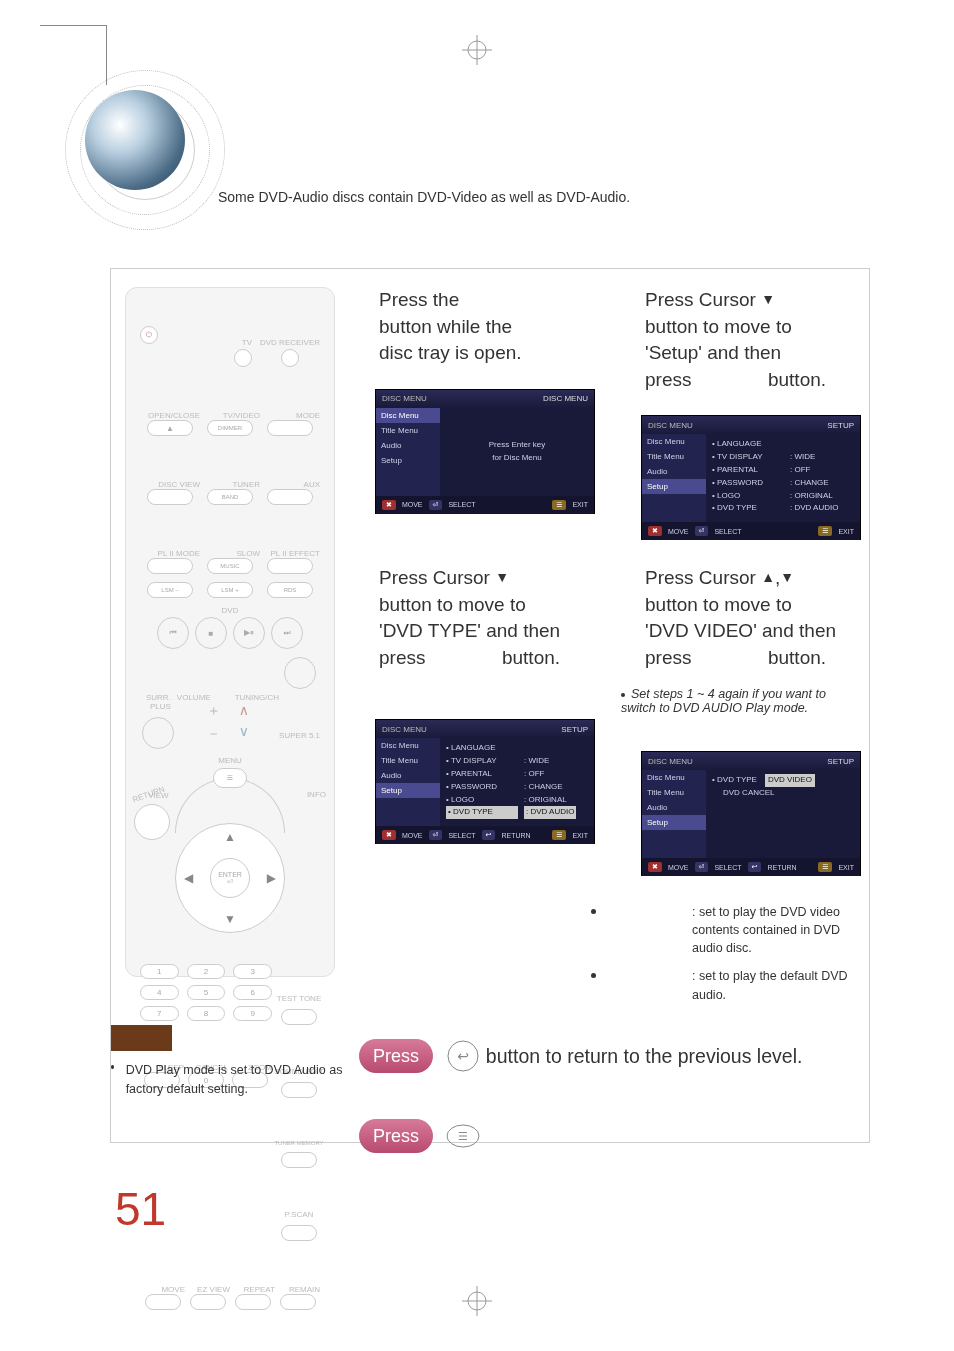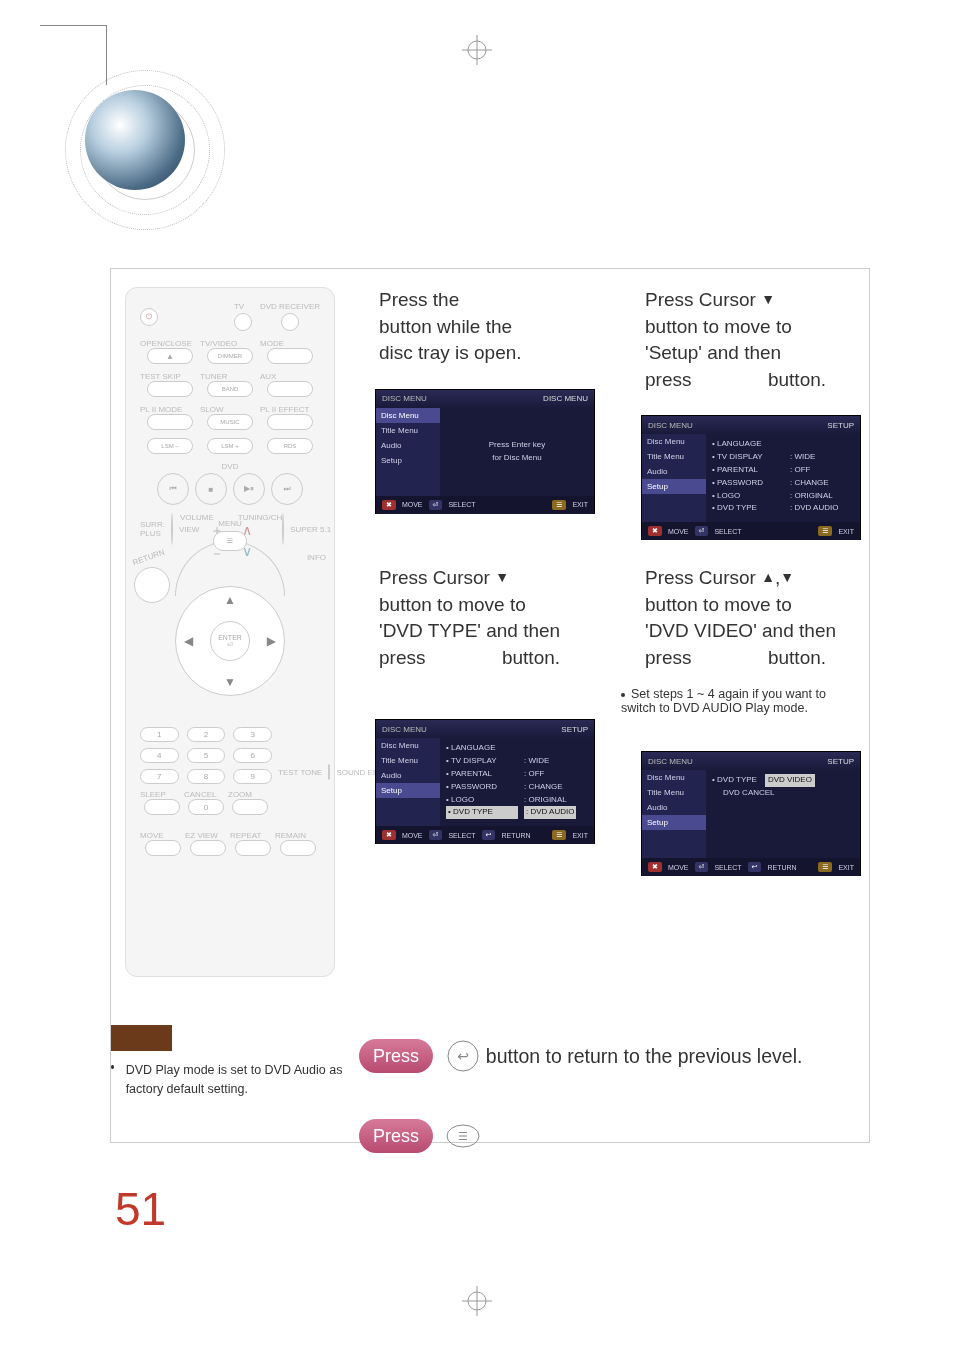--- a/index.html
+++ b/index.html
@@ -55,21 +55,21 @@
     width:210px; height:690px;
     background:#f5f5f5;
     border:1px solid #e0e0e0;
     border-radius:12px;
     padding:14px 14px 18px 14px;
   }
   .remote .row { display:flex; justify-content:space-between; align-items:center; margin-bottom:8px; font-size:8px; color:#aaa; }
   .remote .rc-btn { border:1px solid #ccc; border-radius:10px; background:#fff; height:16px; }
   .remote .circ { width:18px; height:18px; border:1px solid #ccc; border-radius:50%; background:#fff; }
   .remote .pill { width:46px; }
-  .remote .label { font-size:8px; color:#bbb; text-align:left; white-space:nowrap; }
+  .remote .label { font-size:8px; color:#bbb; text-align:right; white-space:nowrap;margin-top:36px; }
   .remote .big-circle { width:32px; height:32px; border:1px solid #ccc; border-radius:50%; display:flex; align-items:center; justify-content:center; }
 
   .dpad-wrap { position:relative; height:140px; margin:6px 0 10px 0; }
   .dpad {
     position:absolute; left:50%; top:50%; transform:translate(-50%,-50%);
     width:110px; height:110px; border:1px solid #ccc; border-radius:50%;
     display:flex; align-items:center; justify-content:center; background:#fff;
   }
   .dpad .enter { width:40px; height:40px; border:1px solid #ccc; border-radius:50%; display:flex; flex-direction:column; align-items:center; justify-content:center; font-size:7px; color:#aaa; }
   .dpad .arrow { position:absolute; font-size:12px; color:#888; }
@@ -79,21 +79,21 @@
   .dpad .ar { right:8px; top:50%; transform:translateY(-50%);}
   .return-btn { position:absolute; left:-6px; top:-4px; width:36px; height:36px; border:1px solid #ccc; border-radius:50%; background:#fff; }
   .menu-arch { position:absolute; left:50%; top:-30px; transform:translateX(-50%); width:110px; height:55px; border:1px solid #ccc; border-bottom:none; border-radius:60px 60px 0 0; }
   .menu-btn { position:absolute; left:50%; top:-40px; transform:translateX(-50%); width:34px; height:20px; border:1px solid #ccc; border-radius:12px; background:#fff; font-size:7px; color:#aaa; display:flex; align-items:center; justify-content:center; }
   .menu-lbl { position:absolute; left:50%; top:-52px; transform:translateX(-50%); font-size:8px; color:#bbb; }
   .info-lbl { position:absolute; right:-6px; top:-18px; font-size:8px; color:#bbb; }
   .return-lbl { position:absolute; left:-8px; top:-18px; font-size:8px; color:#bbb; transform:rotate(-20deg); }
 
   .numpad { display:grid; grid-template-columns:repeat(3,1fr); gap:6px 8px; margin-top:6px;}
   .numpad .rc-btn, .numpad .pill { height:15px; border-radius:10px; font-size:8px; color:#aaa; display:flex; align-items:center; justify-content:center; }
-  .side-col { display:flex; flex-direction:row; gap:6px; align-items:center; }
+  .side-col { display:flex; flex-direction:column; gap:6px; align-items:center; }
 
   .step {
     position:absolute;
     width:260px;
   }
   .step-title { font-size:19px; line-height:1.4; color:#333; margin-left:4px; }
   .step-title .cursor-icon { display:inline-block; font-size:14px; position:relative; top:-2px; }
   .step-title .enter-word { letter-spacing:0.3px; }
 
   .osd {
@@ -112,21 +112,21 @@
   .osd .chip { padding:1px 4px; border-radius:2px; background:#333366; color:#fff; }
   .osd .chip.red { background:#a03030; }
   .osd .chip.exit { background:#8a6a20; margin-left:auto; }
   .osd .hl { background:#ccc; color:#111; padding:0 3px; }
 
   .s1 { top:18px; left:264px; }
   .s2 { top:18px; left:530px; }
   .s3 { top:296px; left:264px; }
   .s4 { top:296px; left:530px; }
 
-  .step-note { position:absolute; left:510px; top:418px; width:240px; font-size:12.5px; color:#333; }
+  .step-note { position:absolute; left:510px; top:418px; width:240px; font-size:12.5px; color:#333;font-style:italic; }
   .bullet-dot { display:inline-block; width:4px; height:4px; background:#333; border-radius:50%; vertical-align:middle; margin-right:6px; }
 
   .legend { position:absolute; left:480px; top:634px; width:280px; font-size:12.5px; color:#333; line-height:1.45; }
   .legend .row { display:flex; margin-bottom:10px; }
   .legend .dot { width:5px; height:5px; background:#333; border-radius:50%; margin:6px 10px 0 0; flex-shrink:0; }
   .legend .key { width:86px; flex-shrink:0; }
 
   .note-box {
     position:absolute; left:0px; top:756px; width:240px;
     font-size:12.5px; color:#333; line-height:1.5;
@@ -180,20 +180,21 @@
 <div class="page-top-line"></div>
 
 <div class="header-graphic">
   <div class="ring r1"></div>
   <div class="ring r2"></div>
   <div class="ring r3"></div>
   <div class="orb"></div>
 </div>
 
 <div class="intro">
+  <div>Some DVD-Audio discs contain DVD-Video as well as DVD-Audio.</div>
 </div>
 
 <div class="body-frame">
 
   <div class="remote">
     <div class="row">
       <div class="circ" style="display:flex;align-items:center;justify-content:center;color:#c99;">⏻</div>
       <div style="flex:1"></div>
       <div style="text-align:center">
         <div class="label">TV</div>
@@ -216,21 +217,21 @@
           <div class="rc-btn pill" style="margin:0 auto;font-size:6px;display:flex;align-items:center;justify-content:center;">DIMMER</div>
         </div>
       <div style="text-align:center;flex:1">
           <div class="label">MODE</div>
           <div class="rc-btn pill" style="margin:0 auto"></div>
         </div>
     </div>
 
     <div class="row">
       <div style="text-align:center;flex:1">
-          <div class="label">TEST SKIP</div>
+          <div class="label">DISC VIEW</div>
           <div class="rc-btn pill" style="margin:0 auto"></div>
         </div>
       <div style="text-align:center;flex:1">
           <div class="label">TUNER</div>
           <div class="rc-btn pill" style="margin:0 auto;font-size:6px;display:flex;align-items:center;justify-content:center;">BAND</div>
         </div>
       <div style="text-align:center;flex:1">
           <div class="label">AUX</div>
           <div class="rc-btn pill" style="margin:0 auto"></div>
         </div>
@@ -576,20 +577,32 @@
         <span class="chip exit">☰</span>
           <span>EXIT</span>
       </div>
     </div>
   </div>
 
   <div class="step-note">
     <span class="bullet-dot"></span><span>Set steps 1 ~ 4 again if you want to switch to DVD AUDIO Play mode.</span>
   </div>
 
+  <div class="legend">
+    <div class="row">
+      <div class="dot"></div>
+      <div class="key" style="opacity:0">DVD VIDEO</div>
+      <div>: set to play the DVD video contents contained in DVD audio disc.</div>
+    </div>
+    <div class="row">
+      <div class="dot"></div>
+      <div class="key" style="opacity:0">DVD AUDIO</div>
+      <div>: set to play the default DVD audio.</div>
+    </div>
+  </div>
 
   <div class="note-box">
     <div class="note-badge"><span>Note</span></div>
     <div style="display:flex;gap:6px;">
       <span style="margin-top:4px" class="bullet-dot"></span>
       <span>DVD Play mode is set to DVD Audio as factory default setting.</span>
     </div>
   </div>
 
   <div class="return-exit re1">

